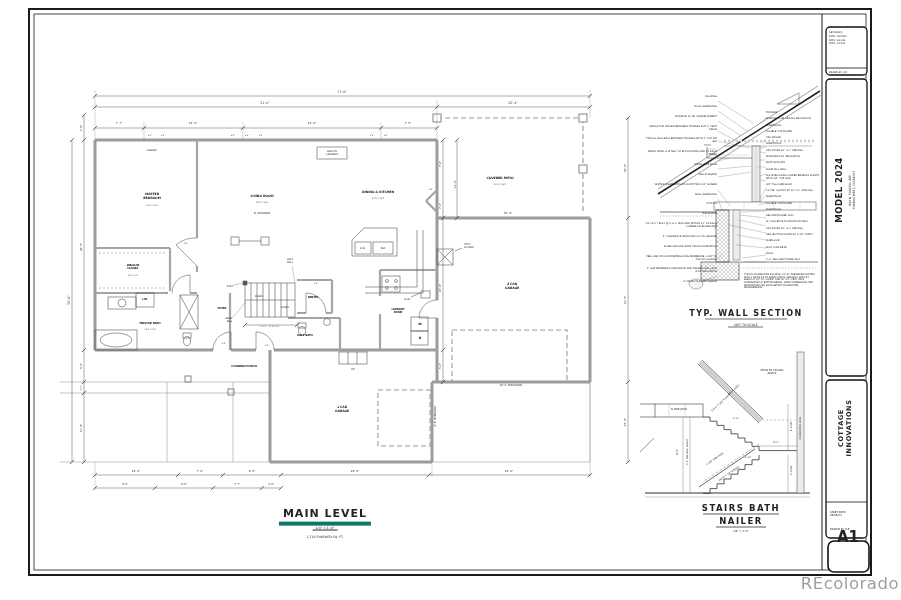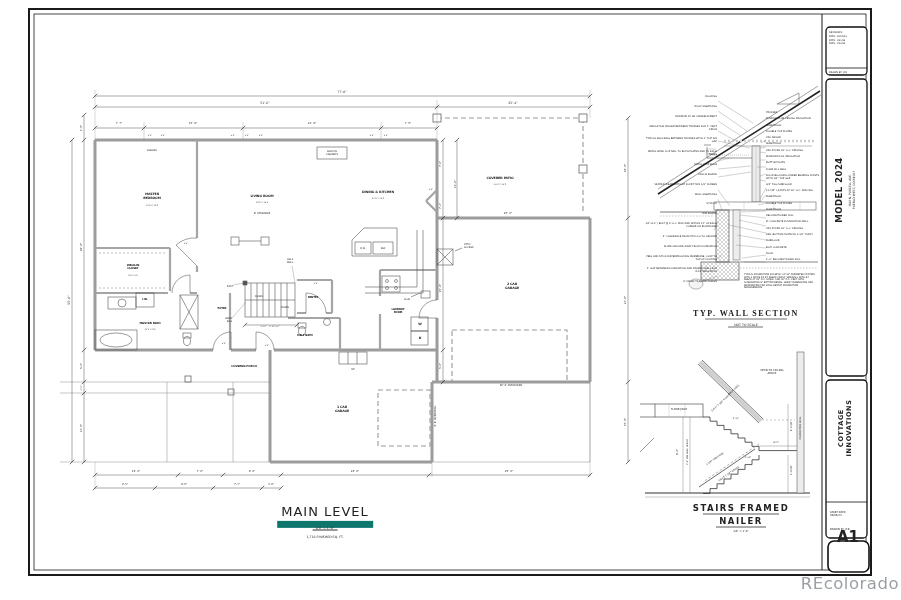--- a/index.html
+++ b/index.html
@@ -11,23 +11,23 @@
   .rot{transform:translate(-50%,-50%) rotate(-90deg);}
   .r42{transform:translate(-50%,-50%) rotate(-43deg);}
   .r38{transform:translate(-50%,-50%) rotate(-35deg);}
   .ra{transform:translate(-100%,-50%);text-align:right;}
   .la{transform:translate(0,-50%);text-align:left;}
   .t22{font-size:2.2px;}.t24{font-size:2.4px;}.t26{font-size:2.6px;}
   .t28{font-size:2.8px;}.t32{font-size:3.2px;}
   .rm{font-weight:bold;letter-spacing:-0.1px;}
   .dim{color:#333;}
   .sz{color:#555;}
-  .ttl{font-size:13px;font-weight:normal;letter-spacing:1px;border-bottom:7px solid #0f766e;padding:0 4px 1px;}
+  .ttl{font-size:11px;font-weight:bold;letter-spacing:1px;border-bottom:4px solid #0f766e;padding:0 4px 1px;}
   .sub{border-bottom:0.7px solid #333;padding:0 3px;}
-  .wsttl{font-size:8px;font-weight:bold;letter-spacing:1.5px;font-family:Liberation Serif, serif;}
+  .wsttl{font-size:8px;font-weight:bold;letter-spacing:1.5px;}
   .stttl{font-size:8.5px;font-weight:bold;letter-spacing:1.5px;}
   .callcol{position:absolute;display:flex;flex-direction:column;justify-content:space-between;
            font-size:2.5px;line-height:1.08;color:#222;}
   .callcol span{display:block;}
   .cl{align-items:flex-end;text-align:right;}
   .cr{align-items:flex-start;text-align:left;}
   .note{position:absolute;font-size:2.3px;line-height:1.15;color:#222;text-align:left;}
   .revcol{position:absolute;display:flex;flex-direction:column;gap:1.2px;font-size:2.3px;
           line-height:1.1;color:#222;}
   .wm{position:absolute;font-size:16.5px;letter-spacing:.5px;color:#9aa0a4;}
@@ -379,21 +379,21 @@
     <span class="lbl t24 r38" style="left:715px;top:459px">1 1/4" HAND RAIL</span>
     <span class="lbl t24 r38" style="left:729px;top:474px">EIGHT 7 3/8" RISERS</span>
     <span class="lbl t24 rot" style="left:800px;top:428px">FOUNDATION WALL</span>
     <span class="lbl t26 dim rot" style="left:678px;top:452px">8'-0"</span>
     <span class="lbl t22 dim rot" style="left:688px;top:452px">6'-8" MIN HEAD HEIGHT</span>
     <span class="lbl t24 dim rot" style="left:791px;top:426px">8'-0 5/8"</span>
     <span class="lbl t24 dim" style="left:776px;top:442px">6'-1"</span>
     <span class="lbl t24 dim rot" style="left:791px;top:470px">3'-4 5/8"</span>
     <span class="lbl t22 dim" style="left:736px;top:419px">0'-11"</span>
     <span class="lbl t22 dim" style="left:748px;top:458px">0'-10"</span>
-    <span class="lbl stttl" style="left:741px;top:508px">STAIRS FRAMED</span>
+    <span class="lbl stttl" style="left:741px;top:508px">STAIRS BATH</span>
     <span class="lbl stttl" style="left:741px;top:521px">NAILER</span>
     <span class="lbl t26" style="left:741px;top:532px">3/8" = 1'-0"</span>
   </div>
 
   <div>
     <span class="lbl t24 la" style="left:829px;top:32px">REVISIONS:</span>
     <div class="revcol" style="left:829px;top:36px;width:36px">
         <span>DATE: 10/24/23</span>
         <span>DATE: 1/21/23</span>
         <span>DATE: 1/13/23</span>

